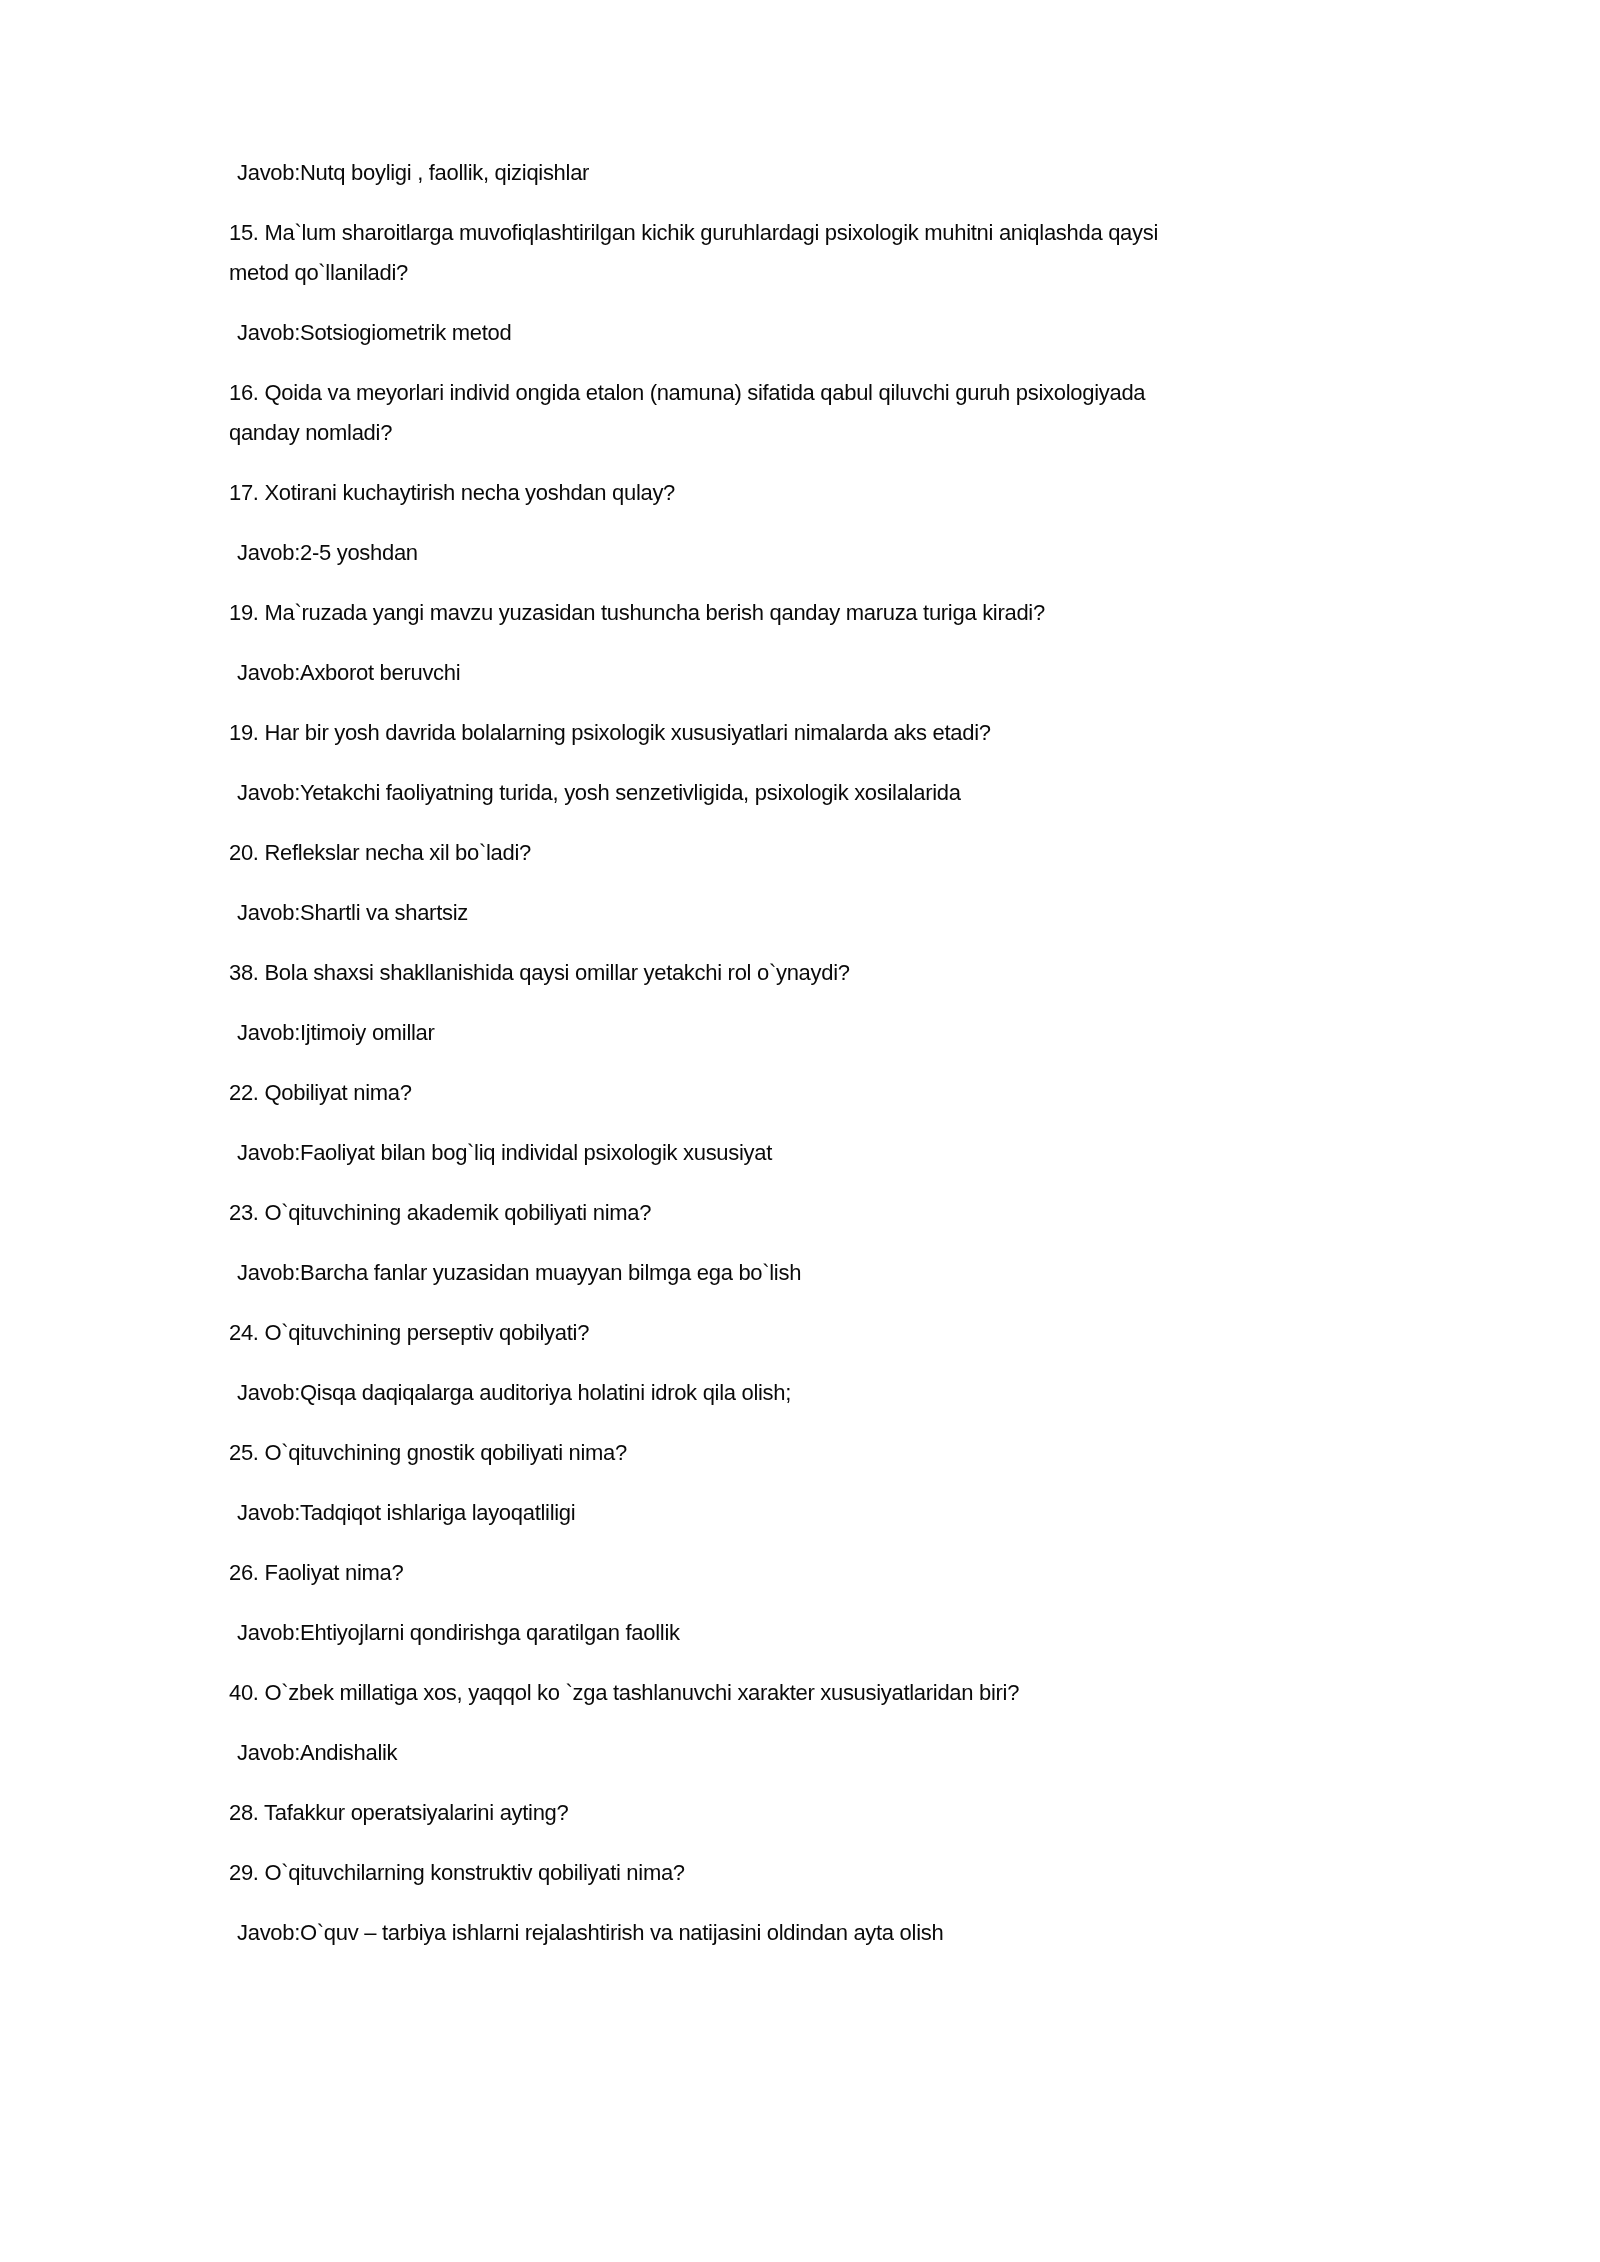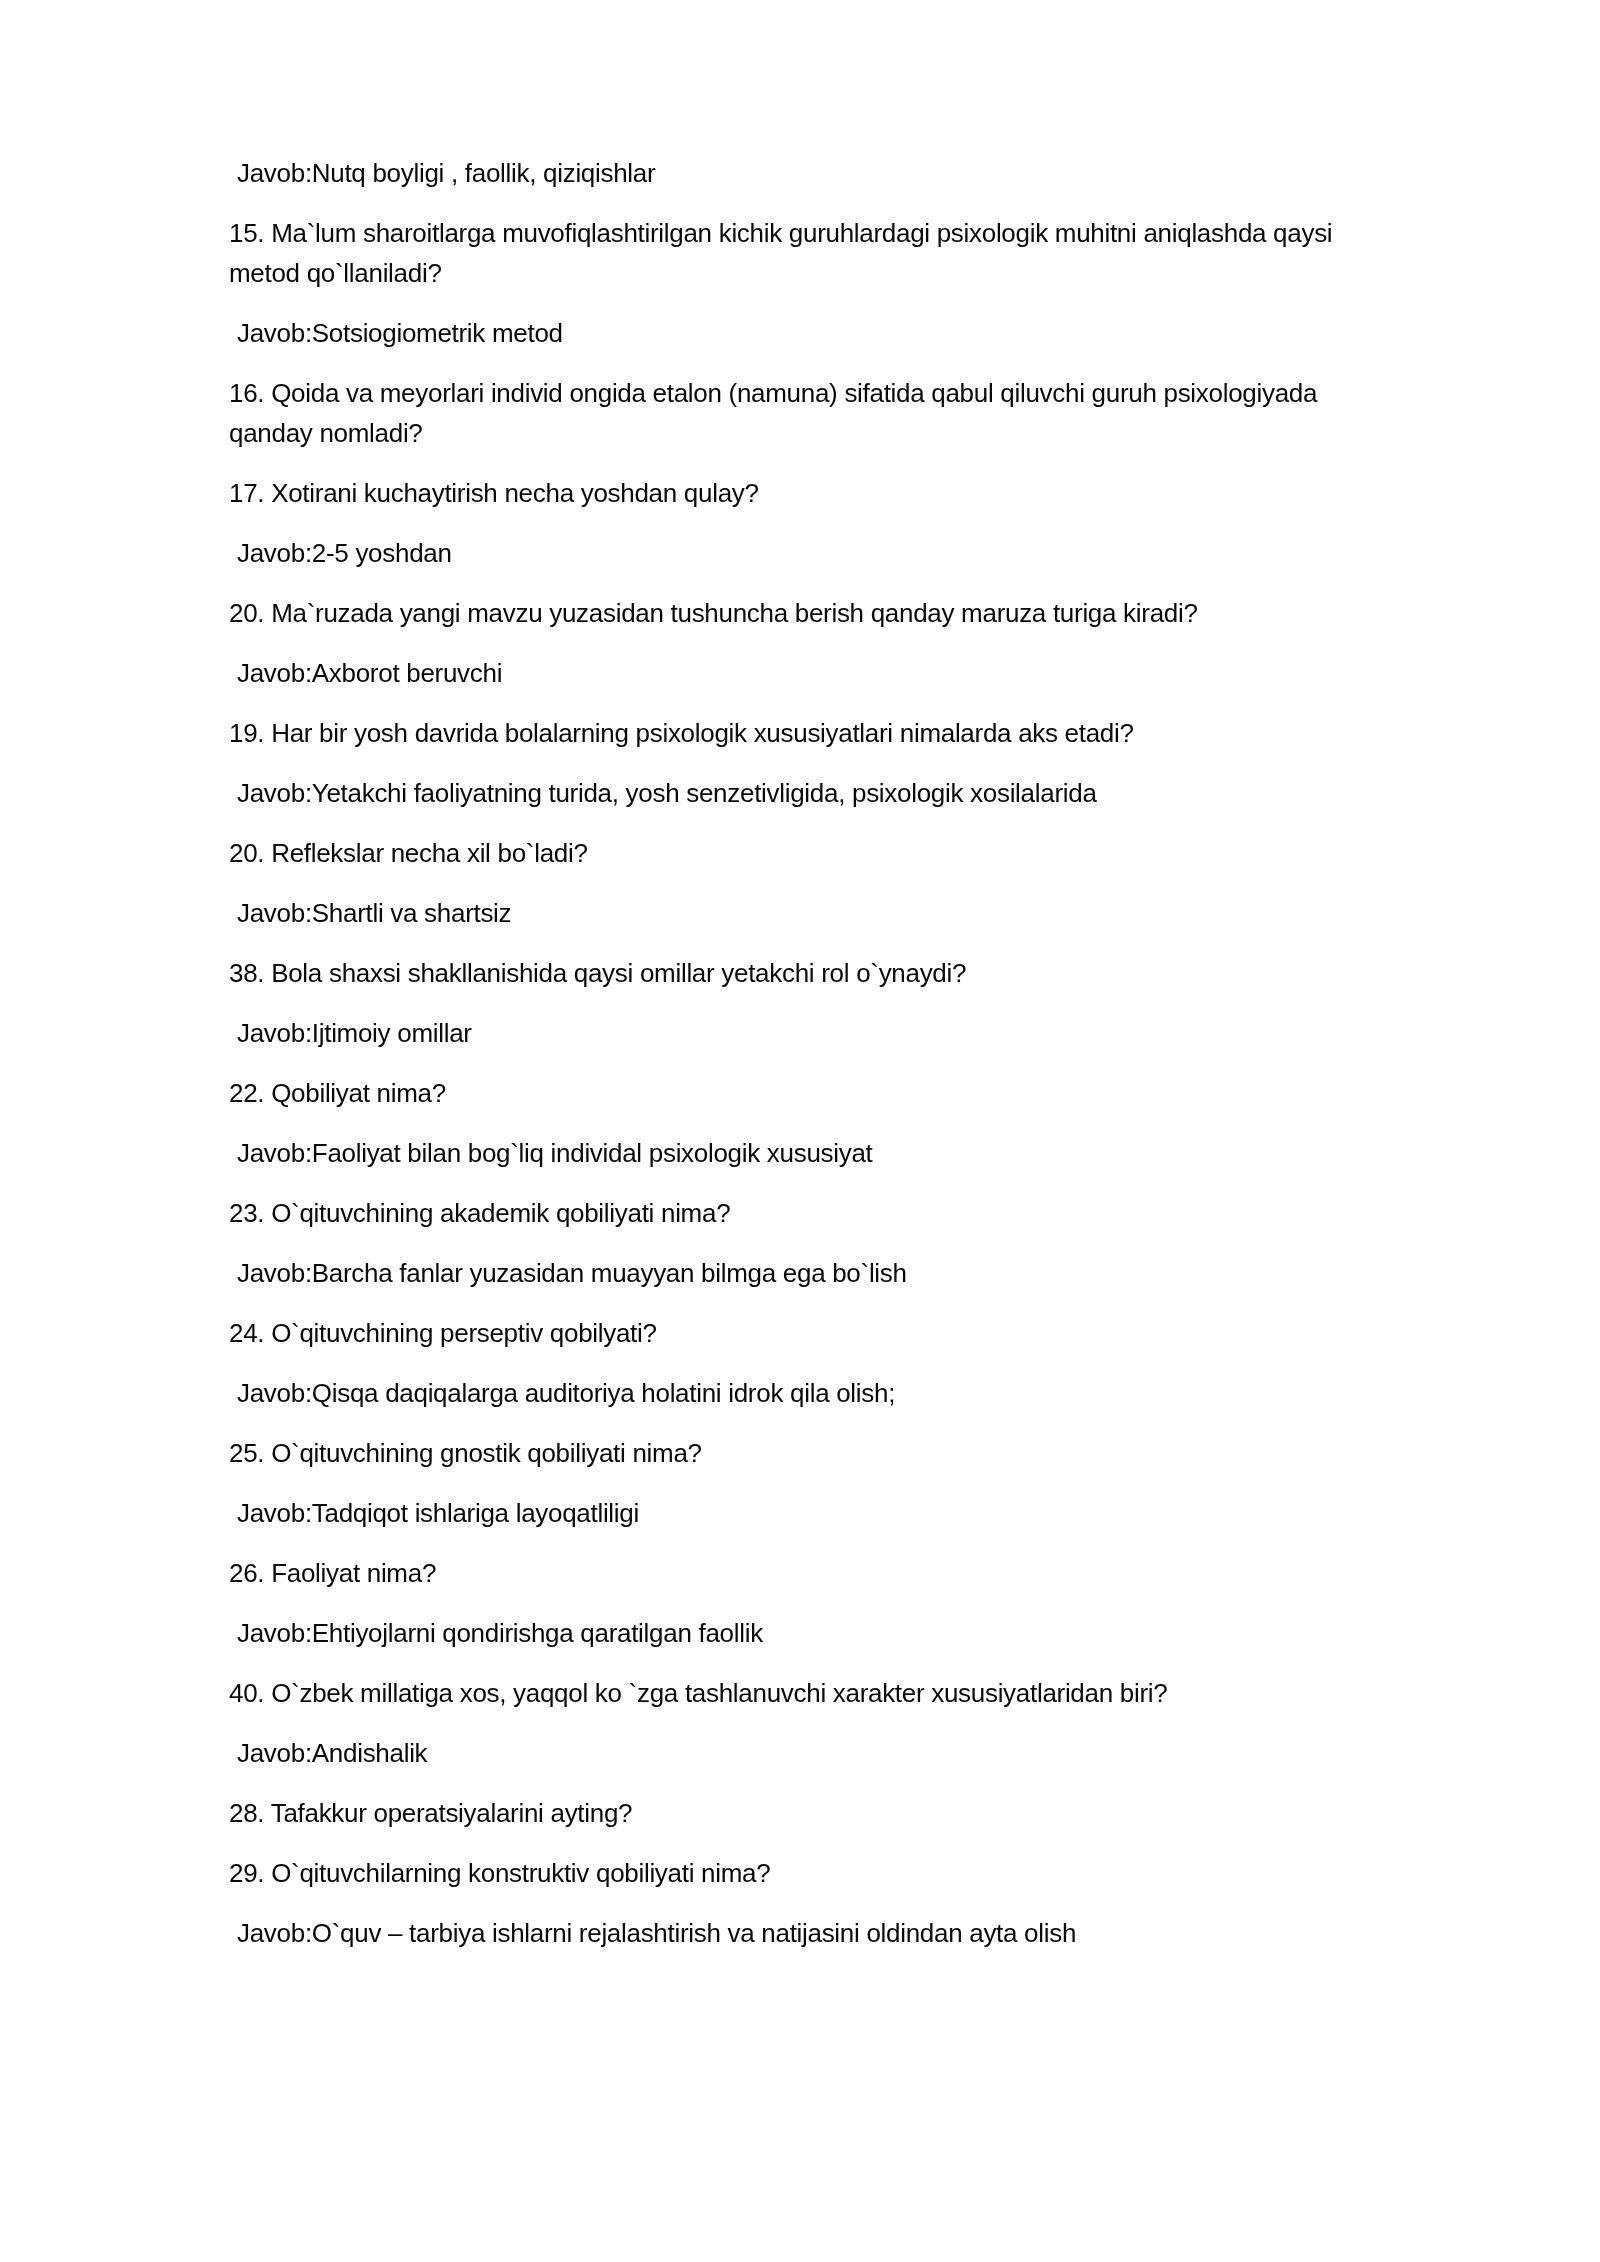--- a/index.html
+++ b/index.html
@@ -19,21 +19,21 @@
     position: absolute;
     top: 0; left: 0;
     width: 1600px;
     height: 2262px;
     background: #ffffff;
     box-sizing: border-box;
     padding: 153px 10px 0 229px;
   }
   .para {
     margin: 0 0 20px 0;
-    font-size: 26px;
+    font-size: 22px;
     line-height: 40px;
     letter-spacing: -0.3px;
     white-space: pre-line;
     color: #0a0a0a;
   }
   .answer {
     padding-left: 8px;
   }
 </style>
 </head>
@@ -41,21 +41,21 @@
 
 <div class="page">
   <p class="para answer">Javob:Nutq boyligi , faollik, qiziqishlar</p>
   <p class="para question">15. Ma`lum sharoitlarga muvofiqlashtirilgan kichik guruhlardagi psixologik muhitni aniqlashda qaysi
 metod qo`llaniladi?</p>
   <p class="para answer">Javob:Sotsiogiometrik metod</p>
   <p class="para question">16. Qoida va meyorlari individ ongida etalon (namuna) sifatida qabul qiluvchi guruh psixologiyada
 qanday nomladi?</p>
   <p class="para question">17. Xotirani kuchaytirish necha yoshdan qulay?</p>
   <p class="para answer">Javob:2-5 yoshdan</p>
-  <p class="para question">20. Ma`ruzada yangi mavzu yuzasidan tushuncha berish qanday maruza turiga kiradi?</p>
+  <p class="para question">19. Ma`ruzada yangi mavzu yuzasidan tushuncha berish qanday maruza turiga kiradi?</p>
   <p class="para answer">Javob:Axborot beruvchi</p>
   <p class="para question">19. Har bir yosh davrida bolalarning psixologik xususiyatlari nimalarda aks etadi?</p>
   <p class="para answer">Javob:Yetakchi faoliyatning turida, yosh senzetivligida, psixologik xosilalarida</p>
   <p class="para question">20. Reflekslar necha xil bo`ladi?</p>
   <p class="para answer">Javob:Shartli va shartsiz</p>
   <p class="para question">38. Bola shaxsi shakllanishida qaysi omillar yetakchi rol o`ynaydi?</p>
   <p class="para answer">Javob:Ijtimoiy omillar</p>
   <p class="para question">22. Qobiliyat nima?</p>
   <p class="para answer">Javob:Faoliyat bilan bog`liq individal psixologik xususiyat</p>
   <p class="para question">23. O`qituvchining akademik qobiliyati nima?</p>

